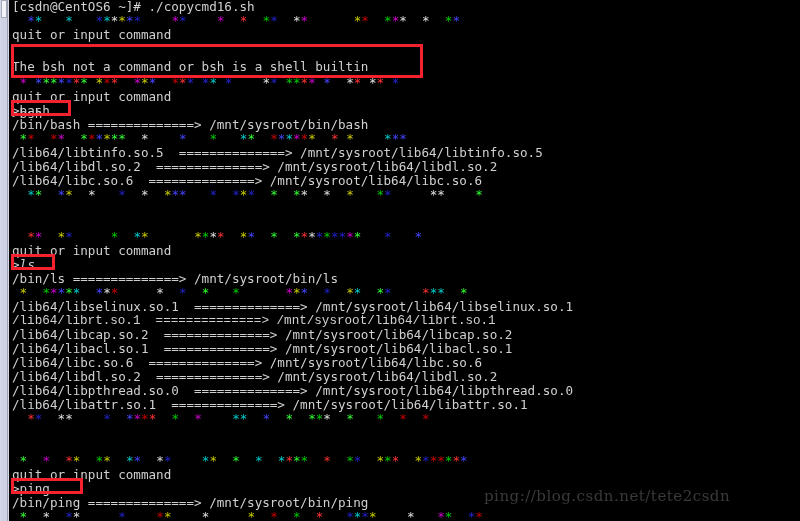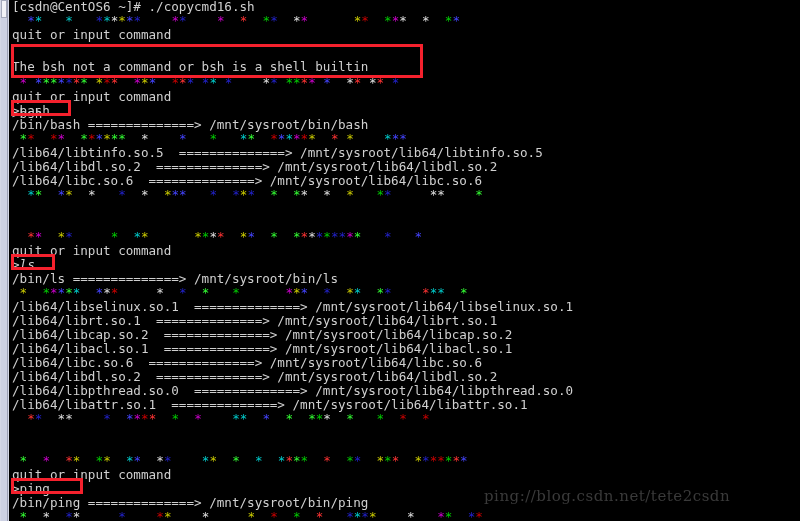--- a/index.html
+++ b/index.html
@@ -81,21 +81,21 @@
         <div class="line txt" style="top: 174px;">/lib64/libc.so.6  ==============&gt; /mnt/sysroot/lib64/libc.so.6</div>
         <div class="line stars" style="top: 188px;"><span style="color:transparent">&nbsp;</span><span style="color:transparent">&nbsp;</span><span style="color:#00cccc">*</span><span style="color:#33ff33">*</span><span style="color:transparent">&nbsp;</span><span style="color:transparent">&nbsp;</span><span style="color:#4444ff">*</span><span style="color:#cccc00">*</span><span style="color:transparent">&nbsp;</span><span style="color:transparent">&nbsp;</span><span style="color:#e0e0e0">*</span><span style="color:transparent">&nbsp;</span><span style="color:transparent">&nbsp;</span><span style="color:transparent">&nbsp;</span><span style="color:#2222cc">*</span><span style="color:transparent">&nbsp;</span><span style="color:transparent">&nbsp;</span><span style="color:#e0e0e0">*</span><span style="color:transparent">&nbsp;</span><span style="color:transparent">&nbsp;</span><span style="color:#cccc00">*</span><span style="color:#4444ff">*</span><span style="color:#4444ff">*</span><span style="color:transparent">&nbsp;</span><span style="color:transparent">&nbsp;</span><span style="color:transparent">&nbsp;</span><span style="color:#2222cc">*</span><span style="color:transparent">&nbsp;</span><span style="color:transparent">&nbsp;</span><span style="color:#2222cc">*</span><span style="color:#cccc00">*</span><span style="color:#2222cc">*</span><span style="color:transparent">&nbsp;</span><span style="color:transparent">&nbsp;</span><span style="color:#33ff33">*</span><span style="color:transparent">&nbsp;</span><span style="color:transparent">&nbsp;</span><span style="color:#33ff33">*</span><span style="color:#e0e0e0">*</span><span style="color:transparent">&nbsp;</span><span style="color:transparent">&nbsp;</span><span style="color:#e0e0e0">*</span><span style="color:transparent">&nbsp;</span><span style="color:transparent">&nbsp;</span><span style="color:#cccc00">*</span><span style="color:transparent">&nbsp;</span><span style="color:transparent">&nbsp;</span><span style="color:transparent">&nbsp;</span><span style="color:#00cc00">*</span><span style="color:#2222cc">*</span><span style="color:transparent">&nbsp;</span><span style="color:transparent">&nbsp;</span><span style="color:transparent">&nbsp;</span><span style="color:transparent">&nbsp;</span><span style="color:transparent">&nbsp;</span><span style="color:#e0e0e0">*</span><span style="color:#e0e0e0">*</span><span style="color:transparent">&nbsp;</span><span style="color:transparent">&nbsp;</span><span style="color:transparent">&nbsp;</span><span style="color:transparent">&nbsp;</span><span style="color:#33ff33">*</span></div>
         <div class="line txt" style="top: 202px;"></div>
         <div class="line txt" style="top: 216px;"></div>
         <div class="line stars" style="top: 230px;"><span style="color:transparent">&nbsp;</span><span style="color:transparent">&nbsp;</span><span style="color:#ff3333">*</span><span style="color:#cc00cc">*</span><span style="color:transparent">&nbsp;</span><span style="color:transparent">&nbsp;</span><span style="color:#cccc00">*</span><span style="color:#2222cc">*</span><span style="color:transparent">&nbsp;</span><span style="color:transparent">&nbsp;</span><span style="color:transparent">&nbsp;</span><span style="color:transparent">&nbsp;</span><span style="color:transparent">&nbsp;</span><span style="color:#00cc00">*</span><span style="color:transparent">&nbsp;</span><span style="color:transparent">&nbsp;</span><span style="color:#00cccc">*</span><span style="color:#cccc00">*</span><span style="color:transparent">&nbsp;</span><span style="color:transparent">&nbsp;</span><span style="color:transparent">&nbsp;</span><span style="color:transparent">&nbsp;</span><span style="color:transparent">&nbsp;</span><span style="color:transparent">&nbsp;</span><span style="color:#cccc00">*</span><span style="color:#00cc00">*</span><span style="color:#e0e0e0">*</span><span style="color:#ff3333">*</span><span style="color:transparent">&nbsp;</span><span style="color:transparent">&nbsp;</span><span style="color:#cccc00">*</span><span style="color:#4444ff">*</span><span style="color:transparent">&nbsp;</span><span style="color:transparent">&nbsp;</span><span style="color:#33ff33">*</span><span style="color:transparent">&nbsp;</span><span style="color:transparent">&nbsp;</span><span style="color:#33ff33">*</span><span style="color:#ff3333">*</span><span style="color:#e0e0e0">*</span><span style="color:#2222cc">*</span><span style="color:#00cc00">*</span><span style="color:#2222cc">*</span><span style="color:#2222cc">*</span><span style="color:#cc00cc">*</span><span style="color:#33ff33">*</span><span style="color:transparent">&nbsp;</span><span style="color:transparent">&nbsp;</span><span style="color:transparent">&nbsp;</span><span style="color:#2222cc">*</span><span style="color:transparent">&nbsp;</span><span style="color:transparent">&nbsp;</span><span style="color:transparent">&nbsp;</span><span style="color:#4444ff">*</span></div>
         <div class="line txt" style="top: 244px;">quit or input command</div>
         <div class="line txt" style="top: 258px; font-style: italic;">&gt;ls</div>
         <div class="line txt" style="top: 272px;">/bin/ls ==============&gt; /mnt/sysroot/bin/ls</div>
         <div class="line stars" style="top: 286px;"><span style="color:transparent">&nbsp;</span><span style="color:#cccc00">*</span><span style="color:transparent">&nbsp;</span><span style="color:transparent">&nbsp;</span><span style="color:#00cc00">*</span><span style="color:#cc00cc">*</span><span style="color:#4444ff">*</span><span style="color:#33ff33">*</span><span style="color:#00cccc">*</span><span style="color:transparent">&nbsp;</span><span style="color:transparent">&nbsp;</span><span style="color:#4444ff">*</span><span style="color:#e0e0e0">*</span><span style="color:#cc0000">*</span><span style="color:transparent">&nbsp;</span><span style="color:transparent">&nbsp;</span><span style="color:transparent">&nbsp;</span><span style="color:transparent">&nbsp;</span><span style="color:transparent">&nbsp;</span><span style="color:#e0e0e0">*</span><span style="color:transparent">&nbsp;</span><span style="color:transparent">&nbsp;</span><span style="color:#2222cc">*</span><span style="color:transparent">&nbsp;</span><span style="color:transparent">&nbsp;</span><span style="color:#33ff33">*</span><span style="color:transparent">&nbsp;</span><span style="color:transparent">&nbsp;</span><span style="color:transparent">&nbsp;</span><span style="color:#00cc00">*</span><span style="color:transparent">&nbsp;</span><span style="color:transparent">&nbsp;</span><span style="color:transparent">&nbsp;</span><span style="color:transparent">&nbsp;</span><span style="color:transparent">&nbsp;</span><span style="color:transparent">&nbsp;</span><span style="color:#cc00cc">*</span><span style="color:#cccc00">*</span><span style="color:#4444ff">*</span><span style="color:transparent">&nbsp;</span><span style="color:transparent">&nbsp;</span><span style="color:#2222cc">*</span><span style="color:transparent">&nbsp;</span><span style="color:transparent">&nbsp;</span><span style="color:#cccc00">*</span><span style="color:#00cccc">*</span><span style="color:transparent">&nbsp;</span><span style="color:transparent">&nbsp;</span><span style="color:#33ff33">*</span><span style="color:#2222cc">*</span><span style="color:transparent">&nbsp;</span><span style="color:transparent">&nbsp;</span><span style="color:transparent">&nbsp;</span><span style="color:transparent">&nbsp;</span><span style="color:#ff3333">*</span><span style="color:#00cccc">*</span><span style="color:#00cccc">*</span><span style="color:transparent">&nbsp;</span><span style="color:transparent">&nbsp;</span><span style="color:#33ff33">*</span></div>
         <div class="line txt" style="top: 300px;">/lib64/libselinux.so.1  ==============&gt; /mnt/sysroot/lib64/libselinux.so.1</div>
-        <div class="line txt" style="top: 314px;">/lib64/librt.so.1  ==============&gt; /mnt/sysroot/lib64/librt.so.1</div>
+        <div class="line txt" style="top: 314px; font-family: Liberation Mono, monospace;">/lib64/librt.so.1  ==============&gt; /mnt/sysroot/lib64/librt.so.1</div>
         <div class="line txt" style="top: 328px;">/lib64/libcap.so.2  ==============&gt; /mnt/sysroot/lib64/libcap.so.2</div>
         <div class="line txt" style="top: 342px;">/lib64/libacl.so.1  ==============&gt; /mnt/sysroot/lib64/libacl.so.1</div>
         <div class="line txt" style="top: 356px;">/lib64/libc.so.6  ==============&gt; /mnt/sysroot/lib64/libc.so.6</div>
         <div class="line txt" style="top: 370px;">/lib64/libdl.so.2  ==============&gt; /mnt/sysroot/lib64/libdl.so.2</div>
         <div class="line txt" style="top: 384px;">/lib64/libpthread.so.0  ==============&gt; /mnt/sysroot/lib64/libpthread.so.0</div>
         <div class="line txt" style="top: 398px;">/lib64/libattr.so.1  ==============&gt; /mnt/sysroot/lib64/libattr.so.1</div>
         <div class="line stars" style="top: 412px;"><span style="color:transparent">&nbsp;</span><span style="color:transparent">&nbsp;</span><span style="color:#ff3333">*</span><span style="color:#2222cc">*</span><span style="color:transparent">&nbsp;</span><span style="color:transparent">&nbsp;</span><span style="color:#e0e0e0">*</span><span style="color:#e0e0e0">*</span><span style="color:transparent">&nbsp;</span><span style="color:transparent">&nbsp;</span><span style="color:transparent">&nbsp;</span><span style="color:transparent">&nbsp;</span><span style="color:#2222cc">*</span><span style="color:transparent">&nbsp;</span><span style="color:transparent">&nbsp;</span><span style="color:#4444ff">*</span><span style="color:#cc00cc">*</span><span style="color:#cc0000">*</span><span style="color:#ff3333">*</span><span style="color:transparent">&nbsp;</span><span style="color:transparent">&nbsp;</span><span style="color:#00cc00">*</span><span style="color:transparent">&nbsp;</span><span style="color:transparent">&nbsp;</span><span style="color:#cc00cc">*</span><span style="color:transparent">&nbsp;</span><span style="color:transparent">&nbsp;</span><span style="color:transparent">&nbsp;</span><span style="color:transparent">&nbsp;</span><span style="color:#00cccc">*</span><span style="color:#00cccc">*</span><span style="color:transparent">&nbsp;</span><span style="color:transparent">&nbsp;</span><span style="color:#4444ff">*</span><span style="color:transparent">&nbsp;</span><span style="color:transparent">&nbsp;</span><span style="color:#33ff33">*</span><span style="color:transparent">&nbsp;</span><span style="color:transparent">&nbsp;</span><span style="color:#33ff33">*</span><span style="color:#00cc00">*</span><span style="color:#e0e0e0">*</span><span style="color:transparent">&nbsp;</span><span style="color:transparent">&nbsp;</span><span style="color:#33ff33">*</span><span style="color:transparent">&nbsp;</span><span style="color:transparent">&nbsp;</span><span style="color:transparent">&nbsp;</span><span style="color:#00cc00">*</span><span style="color:transparent">&nbsp;</span><span style="color:transparent">&nbsp;</span><span style="color:#cc0000">*</span><span style="color:transparent">&nbsp;</span><span style="color:transparent">&nbsp;</span><span style="color:#cc0000">*</span></div>
         <div class="line txt" style="top: 426px;"></div>
         <div class="line txt" style="top: 440px;"></div>
         <div class="line stars" style="top: 454px;"><span style="color:transparent">&nbsp;</span><span style="color:#33ff33">*</span><span style="color:transparent">&nbsp;</span><span style="color:transparent">&nbsp;</span><span style="color:#cc00cc">*</span><span style="color:transparent">&nbsp;</span><span style="color:transparent">&nbsp;</span><span style="color:#ff3333">*</span><span style="color:#cccc00">*</span><span style="color:transparent">&nbsp;</span><span style="color:transparent">&nbsp;</span><span style="color:#00cc00">*</span><span style="color:#cccc00">*</span><span style="color:transparent">&nbsp;</span><span style="color:transparent">&nbsp;</span><span style="color:#00cccc">*</span><span style="color:#4444ff">*</span><span style="color:transparent">&nbsp;</span><span style="color:transparent">&nbsp;</span><span style="color:#e0e0e0">*</span><span style="color:#2222cc">*</span><span style="color:transparent">&nbsp;</span><span style="color:transparent">&nbsp;</span><span style="color:transparent">&nbsp;</span><span style="color:transparent">&nbsp;</span><span style="color:#00cccc">*</span><span style="color:#cccc00">*</span><span style="color:transparent">&nbsp;</span><span style="color:transparent">&nbsp;</span><span style="color:#33ff33">*</span><span style="color:transparent">&nbsp;</span><span style="color:transparent">&nbsp;</span><span style="color:#00cccc">*</span><span style="color:transparent">&nbsp;</span><span style="color:transparent">&nbsp;</span><span style="color:#00cccc">*</span><span style="color:#ff3333">*</span><span style="color:#33ff33">*</span><span style="color:#00cc00">*</span><span style="color:transparent">&nbsp;</span><span style="color:transparent">&nbsp;</span><span style="color:#ff3333">*</span><span style="color:transparent">&nbsp;</span><span style="color:transparent">&nbsp;</span><span style="color:#00cc00">*</span><span style="color:#2222cc">*</span><span style="color:transparent">&nbsp;</span><span style="color:transparent">&nbsp;</span><span style="color:#cccc00">*</span><span style="color:#00cc00">*</span><span style="color:#ff3333">*</span><span style="color:transparent">&nbsp;</span><span style="color:transparent">&nbsp;</span><span style="color:#cccc00">*</span><span style="color:#2222cc">*</span><span style="color:#cc0000">*</span><span style="color:#cc0000">*</span><span style="color:#00cc00">*</span><span style="color:#ff3333">*</span><span style="color:#4444ff">*</span></div>

